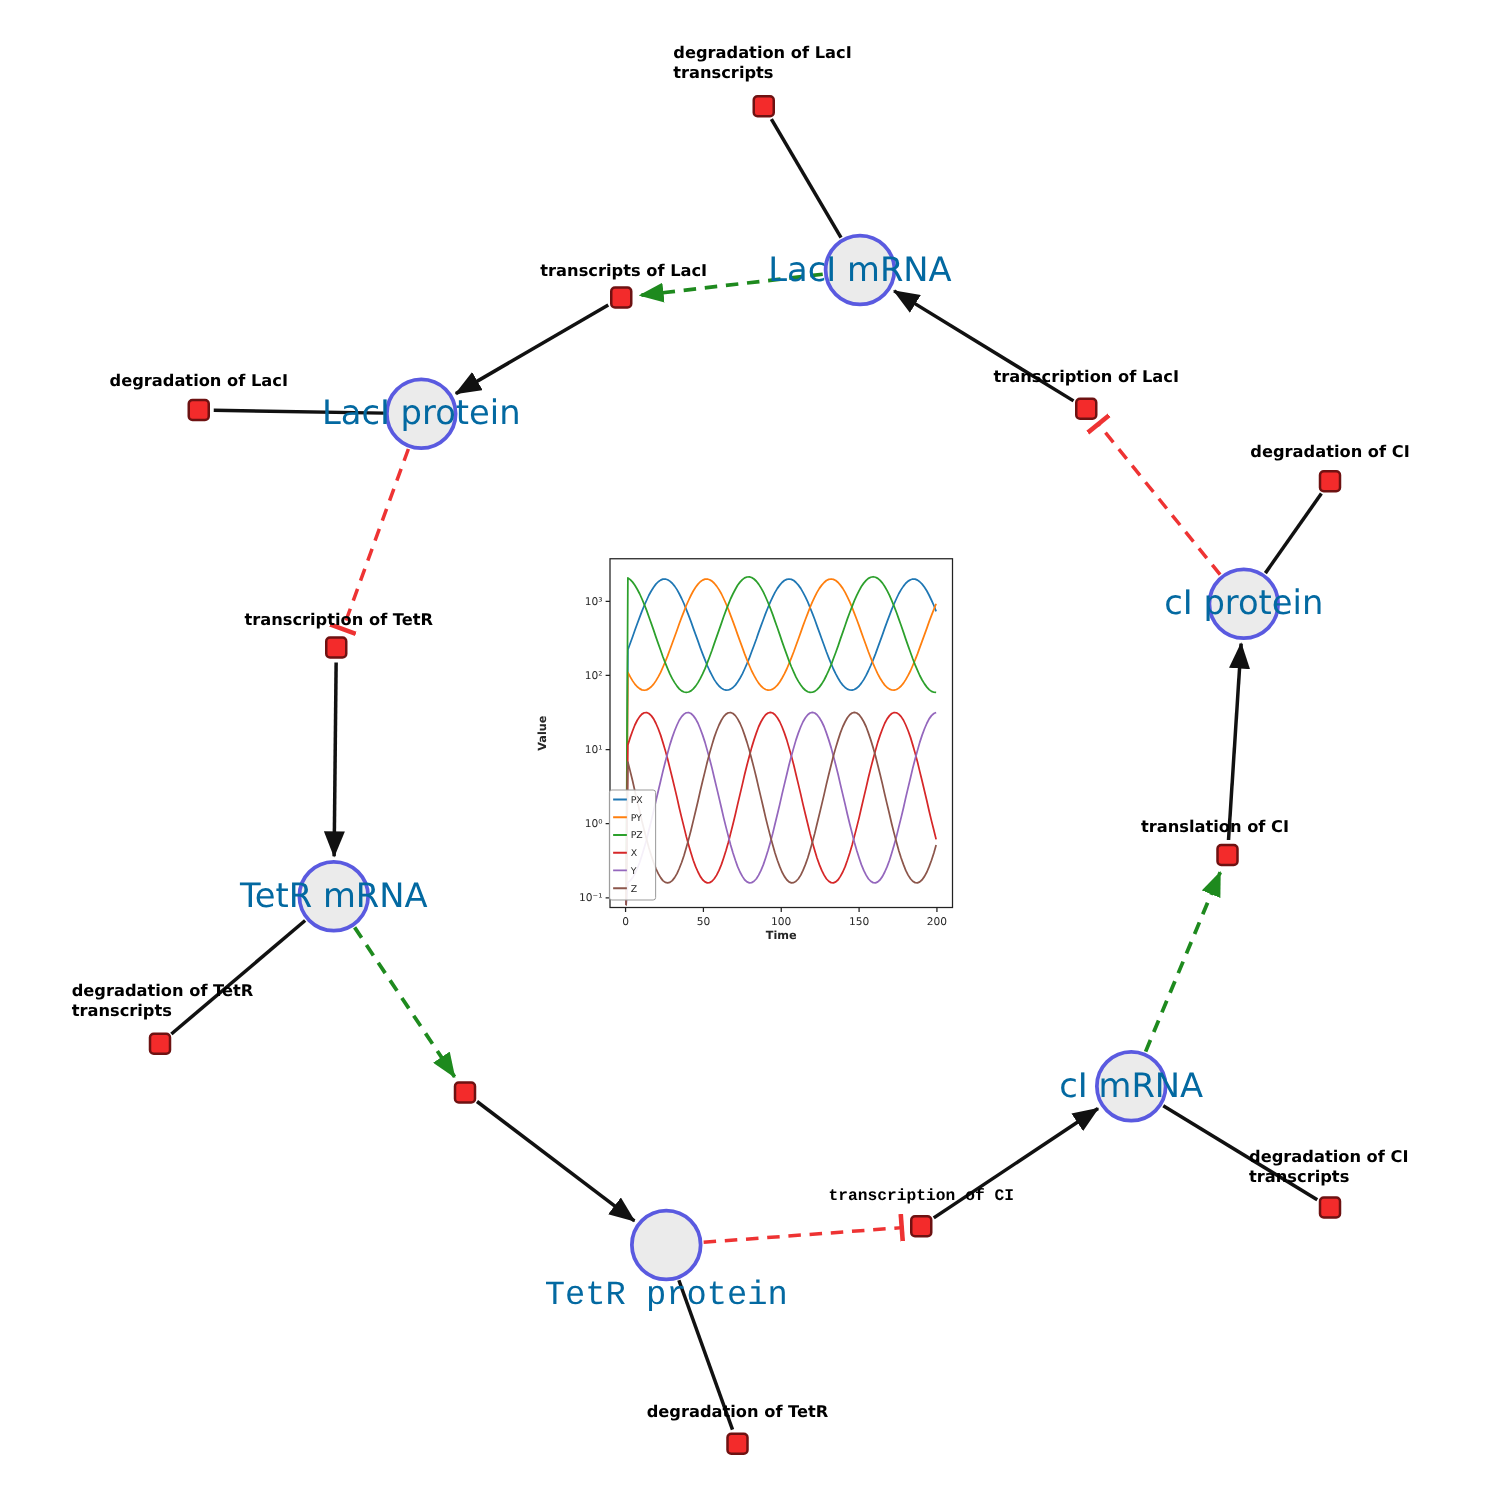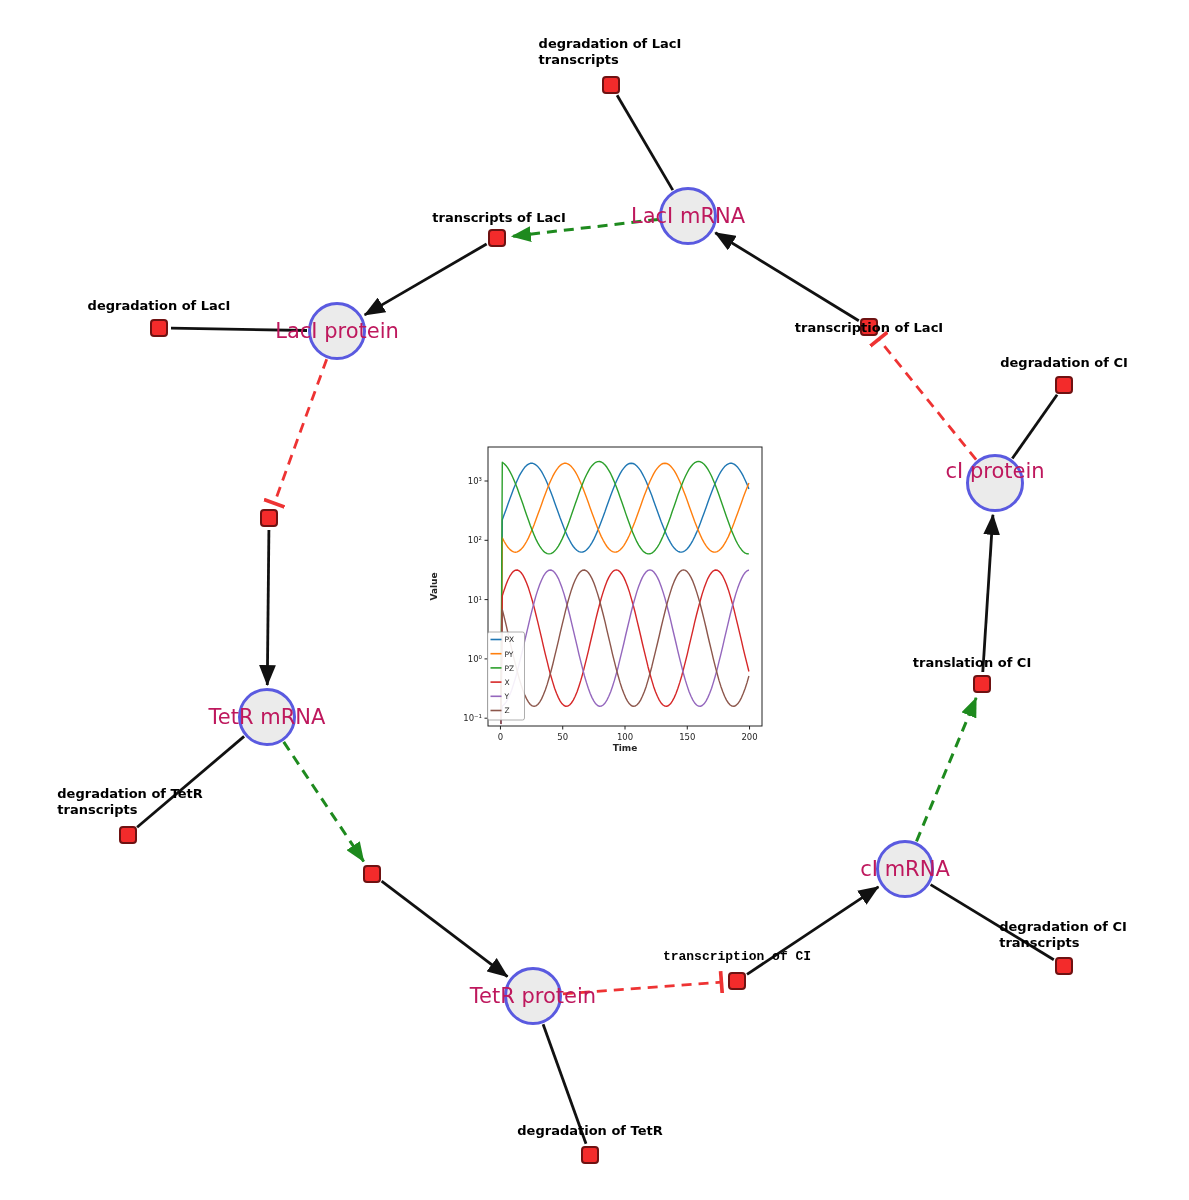--- a/index.html
+++ b/index.html
@@ -2,21 +2,21 @@
 <html><head>
 <meta charset="utf-8">
 <style>
   html,body{margin:0;padding:0;background:#fff;}
   #stage{position:relative;width:1189px;height:1200px;background:#ffffff;
          font-family:"DejaVu Sans",sans-serif;overflow:hidden;}
   #edge-layer{position:absolute;left:0;top:0;}
   .species-node{position:absolute;width:58px;height:58px;border-radius:50%;
                 box-sizing:border-box;border:3px solid #5a5ae0;background:#ebebeb;}
   .species-label{position:absolute;transform:translate(-50%,-50%);
-                 font-size:21px;color:#be185d;white-space:nowrap;}
+                 font-size:27px;color:#0369a1;white-space:nowrap;}
   .reaction-node{position:absolute;width:18px;height:18px;box-sizing:border-box;
                  border-radius:4px;border:2.5px solid #6e1212;background:#f32b2b;}
   .reaction-label{position:absolute;transform:translate(-50%,-100%);
                   font-weight:bold;font-size:13px;color:#000;
                   text-align:left;white-space:nowrap;line-height:1.25;}
   #inset-chart{position:absolute;left:423px;top:436px;}
   .chart-text{fill:#262626;}
 </style>
 </head>
 <body>
@@ -101,49 +101,52 @@
         <line x1="67.5" y1="274.5" x2="78.5" y2="274.5" stroke="#8c564b" stroke-width="1.6"></line>
         <text x="81.5" y="277.3" font-size="7.5" class="chart-text">Z</text>
       </g>
     </svg>
 
 <div class="species-node" style="left: 659px; top: 187px; background: rgb(235, 235, 235); border-color: rgb(90, 90, 224);"></div>
     <div class="species-label" style="left: 688px; top: 216px;">LacI mRNA</div>
     <div class="species-node" style="left: 308px; top: 302px; background: rgb(235, 235, 235); border-color: rgb(90, 90, 224);"></div>
     <div class="species-label" style="left: 337px; top: 331px; text-align: center;">LacI protein</div>
     <div class="species-node" style="left: 966px; top: 454px; background: rgb(235, 235, 235); border-color: rgb(90, 90, 224);"></div>
-    <div class="species-label" style="left: 995px; top: 471px;">cI protein</div>
+    <div class="species-label" style="left: 995px; top: 483px;">cI protein</div>
     <div class="species-node" style="left: 238px; top: 688px; background: rgb(235, 235, 235); border-color: rgb(90, 90, 224);"></div>
     <div class="species-label" style="left: 267px; top: 717px;">TetR mRNA</div>
     <div class="species-node" style="left: 876px; top: 840px; background: rgb(235, 235, 235); border-color: rgb(90, 90, 224);"></div>
     <div class="species-label" style="left: 905px; top: 869px;">cI mRNA</div>
     <div class="species-node" style="left: 504px; top: 967px; background: rgb(235, 235, 235); border-color: rgb(90, 90, 224);"></div>
-    <div class="species-label" style="left: 533px; top: 996px;">TetR protein</div>
+    <div class="species-label" style="left: 533px; top: 1037px; font-family: Liberation Mono, monospace;">TetR protein</div>
     <div class="reaction-node" style="left: 602px; top: 76px; background: rgb(243, 43, 43); border-color: rgb(110, 18, 18);"></div>
     <div class="reaction-label" style="left: 610px; top: 68px;">
       <div>degradation of LacI</div>
       <div>transcripts</div>
     </div>
     <div class="reaction-node" style="left: 488px; top: 229px; background: rgb(243, 43, 43); border-color: rgb(110, 18, 18);"></div>
     <div class="reaction-label" style="left: 499px; top: 226px;">
       <div>transcripts of LacI</div>
     </div>
     <div class="reaction-node" style="left: 860px; top: 318px; background: rgb(243, 43, 43); border-color: rgb(110, 18, 18);"></div>
-    <div class="reaction-label" style="left: 869px; top: 311px; margin-top: 25px;">
+    <div class="reaction-label" style="left: 869px; top: 311px;">
       <div>transcription of LacI</div>
     </div>
     <div class="reaction-node" style="left: 150px; top: 319px; background: rgb(243, 43, 43); border-color: rgb(110, 18, 18);"></div>
     <div class="reaction-label" style="left: 159px; top: 314px;">
       <div>degradation of LacI</div>
     </div>
     <div class="reaction-node" style="left: 1055px; top: 376px; background: rgb(243, 43, 43); border-color: rgb(110, 18, 18);"></div>
     <div class="reaction-label" style="left: 1064px; top: 371px;">
       <div>degradation of CI</div>
     </div>
     <div class="reaction-node" style="left: 260px; top: 509px; background: rgb(243, 43, 43); border-color: rgb(110, 18, 18);"></div>
+    <div class="reaction-label" style="left: 271px; top: 505px;">
+      <div>transcription of TetR</div>
+    </div>
     <div class="reaction-node" style="left: 973px; top: 675px; background: rgb(243, 43, 43); border-color: rgb(110, 18, 18);"></div>
     <div class="reaction-label" style="left: 972px; top: 671px;">
       <div>translation of CI</div>
     </div>
     <div class="reaction-node" style="left: 119px; top: 826px; background: rgb(243, 43, 43); border-color: rgb(110, 18, 18);"></div>
     <div class="reaction-label" style="left: 130px; top: 818px;">
       <div>degradation of TetR</div>
       <div>transcripts</div>
     </div>
     <div class="reaction-node" style="left: 363px; top: 865px; background: rgb(243, 43, 43); border-color: rgb(110, 18, 18);"></div>

